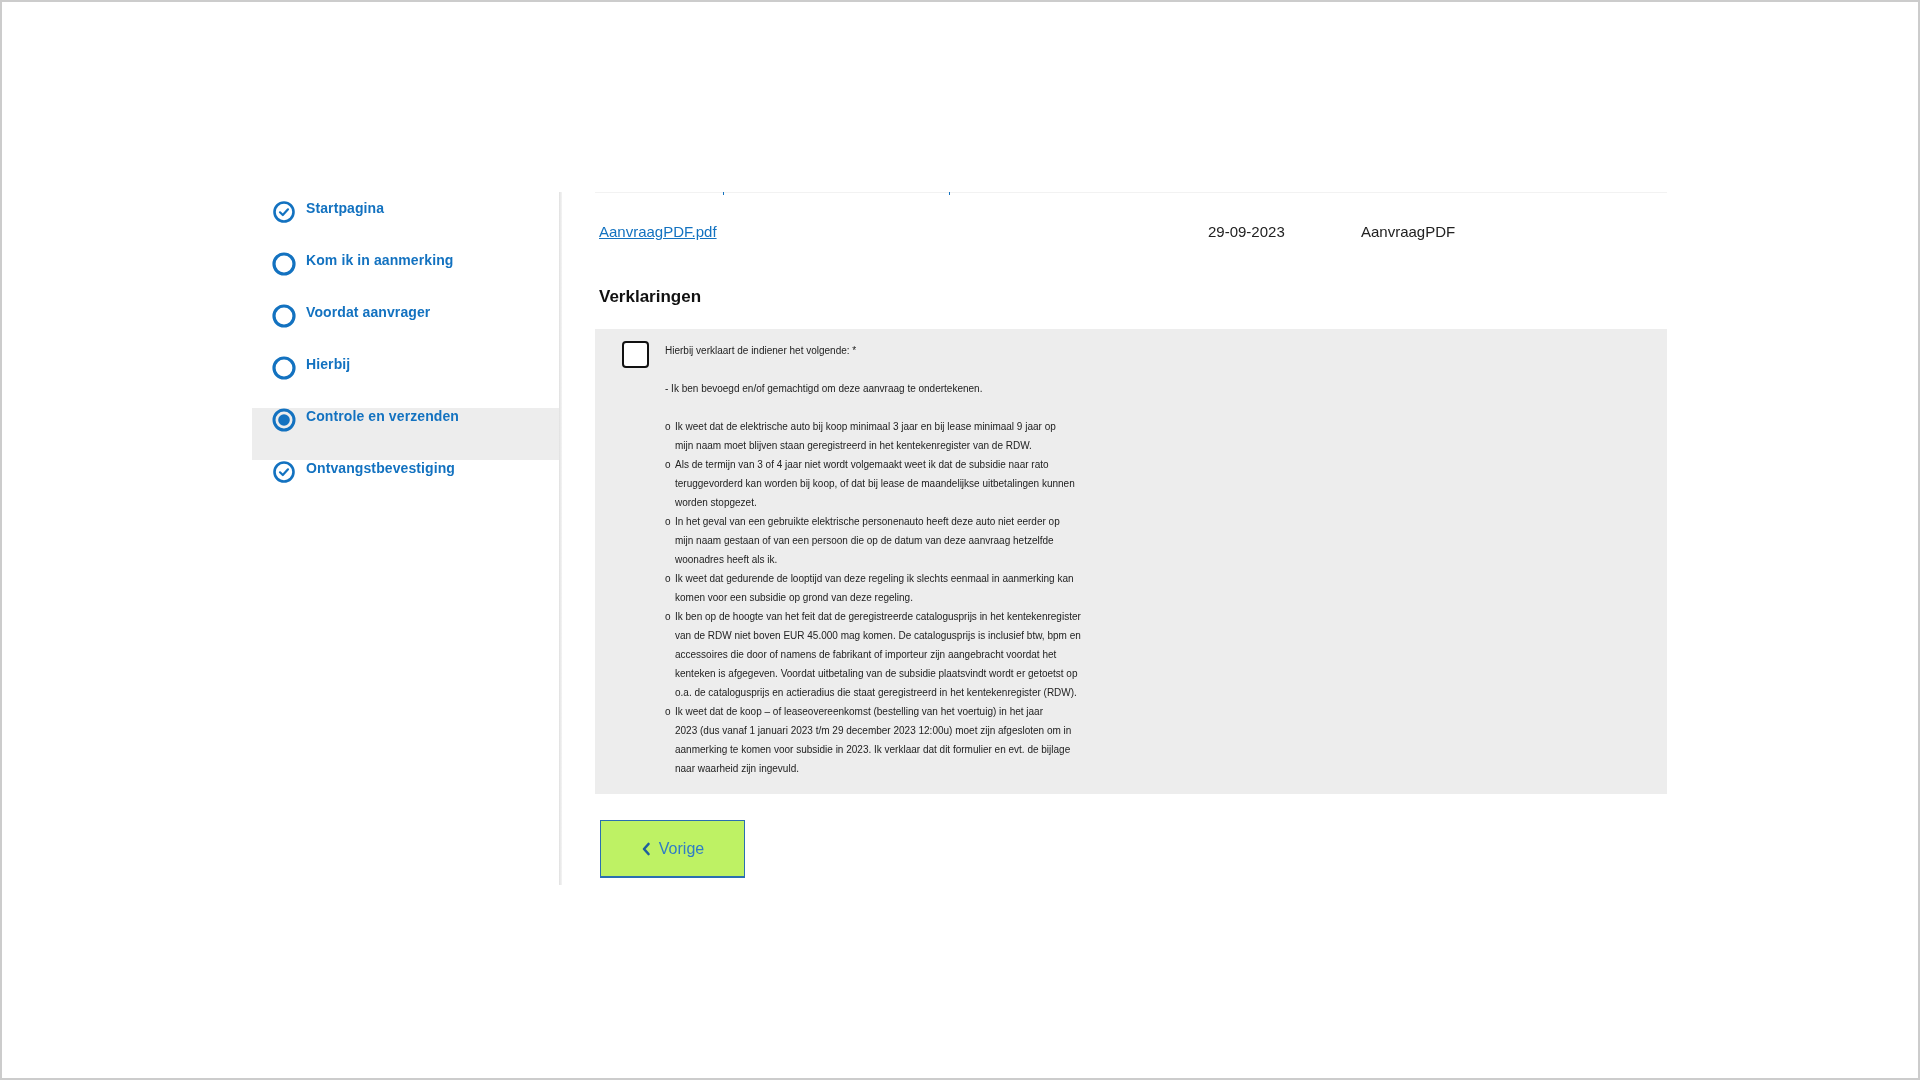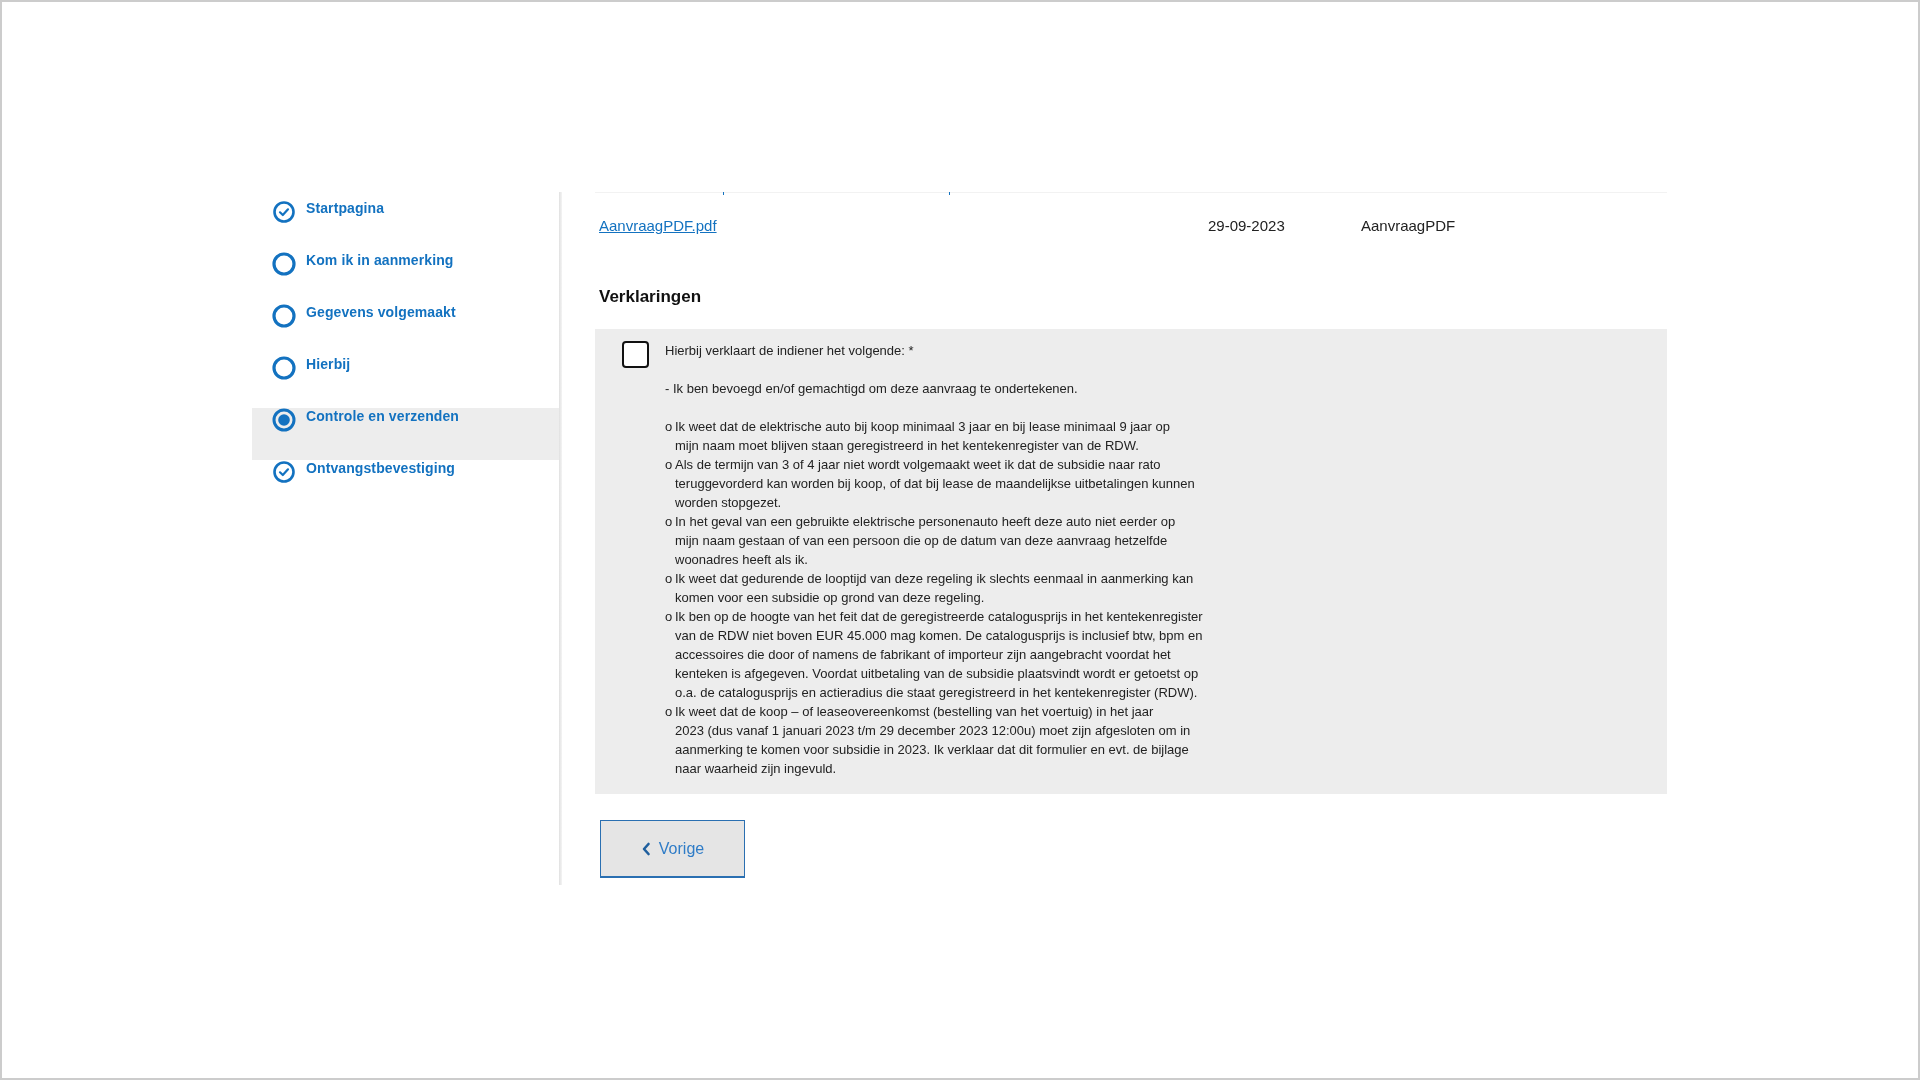--- a/index.html
+++ b/index.html
@@ -31,51 +31,51 @@
       position: absolute; left: 559px; top: 192px; width: 3px; height: 693px;
       background: linear-gradient(to right, #e0e0e0, #f4f4f4);
     }
     
     .main { position: absolute; left: 595px; top: 192px; width: 1072px; }
     .topclip {
       position: absolute; left: 0; top: 0; width: 1072px; height: 1px; background: #f2f2f2;
     }
     .tick { position: absolute; top: 0; width: 1px; height: 3px; background: #1372c0; }
     .file-row {
-      position: absolute; top: 25px; left: 0; width: 1072px; height: 20px;
+      position: absolute; top: 31px; left: 0; width: 1072px; height: 20px;
       font-size: 15px; font-family: "Liberation Sans", sans-serif;
     }
     .file-link {
       position: absolute; left: 4px; color: #1372c0; text-decoration: underline; cursor: pointer;
     }
     .file-date { position: absolute; left: 613px; color: #222; }
     .file-type { position: absolute; left: 766px; color: #222; }
     .section-title {
       position: absolute; top: 95px; left: 4px; font-size: 17px; font-weight: bold; color: #111;
     }
     .decl-box {
       position: absolute; top: 137px; left: 0; width: 1072px; height: 465px;
       background: #ededed;
     }
     .checkbox {
       position: absolute; left: 27px; top: 12px; width: 27px; height: 27px;
       border: 2px solid #111; border-radius: 4px; background: #ffffff; cursor: pointer;
     }
     .decl-text {
       position: absolute; left: 70px; top: 12px; width: 980px;
-      font-size: 13px; line-height: 19px; color: #222;
+      font-size: 10px; line-height: 19px; color: #222;
     }
     .decl-intro { margin-bottom: 19px; }
     .decl-dash { margin-bottom: 19px; }
     .bullet { position: relative; padding-left: 10px; }
     .bullet-mark { position: absolute; left: 0; top: 0; }
     .bullet-body { display: block; white-space: pre-line; padding-left: 0px; }
     .back-button {
       position: absolute; top: 628px; left: 5px; width: 145px; height: 58px;
-      border: 1.5px solid #2a6fb1; border-bottom-width: 2px; background: #e5e5e5;
+      border: 1.5px solid #2a6fb1; border-bottom-width: 2px; background: #bef264;
       display: flex; align-items: center; justify-content: center; cursor: pointer;
     }
     .back-icon { width: 10px; height: 14px; margin-right: 8px; display: block; }
     .back-label { font-size: 16px; color: #2f7cc7; }
   </style>
 </head>
 <body>
 
 <div class="frame"></div>
 
@@ -90,21 +90,21 @@
   <div class="nav-item">
     <svg class="nav-icon" viewBox="0 0 24 24">
       <circle cx="12" cy="12" r="10" fill="none" stroke="#1372c0" stroke-width="3.2"></circle>
     </svg>
     <span class="nav-label">Kom ik in aanmerking</span>
   </div>
   <div class="nav-item">
     <svg class="nav-icon" viewBox="0 0 24 24">
       <circle cx="12" cy="12" r="10" fill="none" stroke="#1372c0" stroke-width="3.2"></circle>
     </svg>
-    <span class="nav-label">Gegevens volgemaakt</span>
+    <span class="nav-label">Voordat aanvrager</span>
   </div>
   <div class="nav-item">
     <svg class="nav-icon" viewBox="0 0 24 24">
       <circle cx="12" cy="12" r="10" fill="none" stroke="#1372c0" stroke-width="3.2"></circle>
     </svg>
     <span class="nav-label">Hierbij</span>
   </div>
   <div class="nav-item active">
     <svg class="nav-icon" viewBox="0 0 24 24">
       <circle cx="12" cy="12" r="10" fill="none" stroke="#1372c0" stroke-width="3"></circle>

